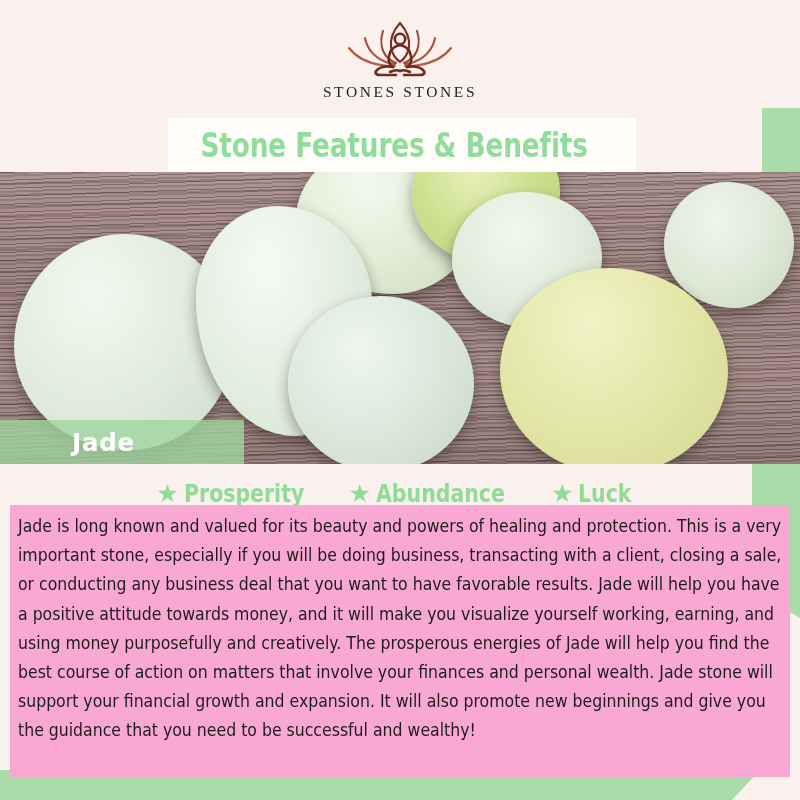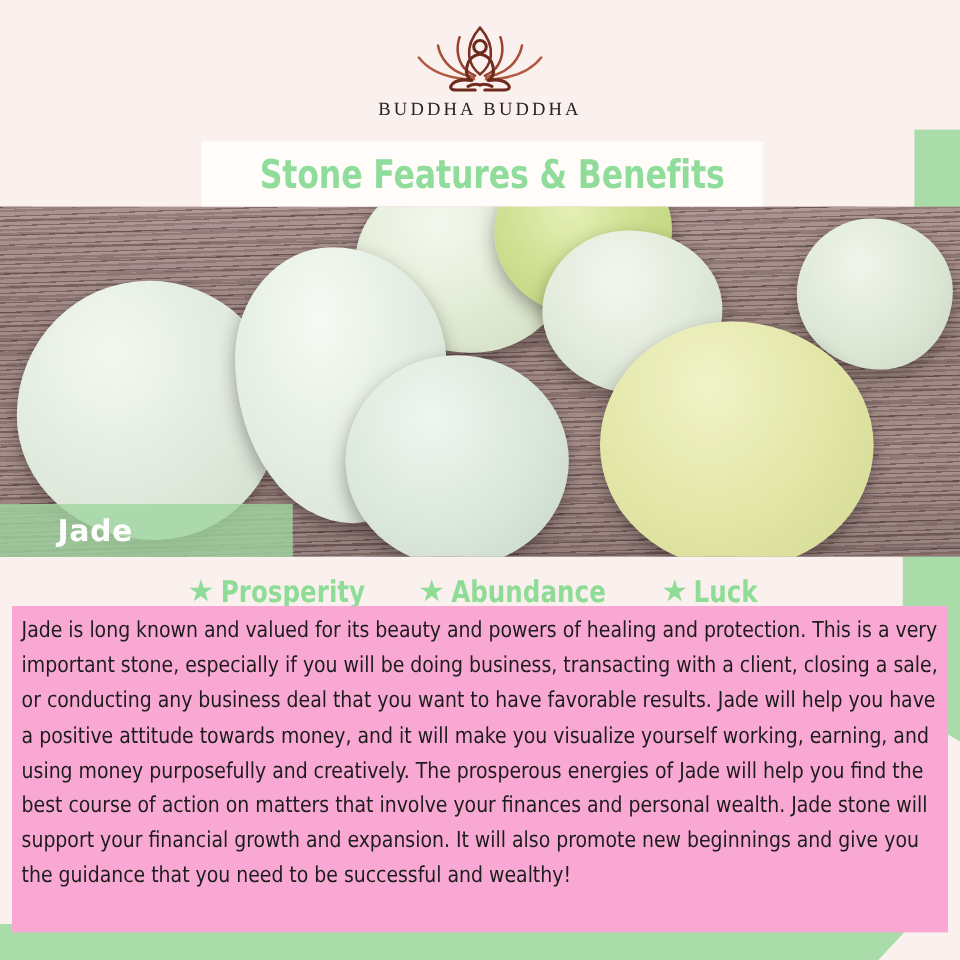--- a/index.html
+++ b/index.html
@@ -86,21 +86,21 @@
   
   #title-banner {
     position: absolute;
     left: 168px;
     top: 118px;
     width: 468px;
     height: 54px;
     background: #fffcfa;
     display: flex;
     align-items: center;
-    justify-content: flex-start;
+    justify-content: flex-end;
     z-index: 4;
   }
   #title-text {
     font-family: "DejaVu Sans", sans-serif;
     font-weight: bold;
     font-size: 33px;
     color: #90dd9b;
     letter-spacing: -0.2px;
     transform: scaleX(0.80);
     transform-origin: center;
@@ -179,21 +179,21 @@
     left: 0;
     top: 420px;
     width: 244px;
     height: 44px;
     background: rgba(160, 214, 160, 0.80);
     display: flex;
     align-items: center;
     z-index: 3;
   }
   #jade-label {
-    margin-left: 48px;
+    margin-left: 72px;
     color: #ffffff;
     font-family: "DejaVu Sans", sans-serif;
     font-weight: bold;
     font-size: 25px;
     letter-spacing: 0.4px;
   }
 
   
   #benefits-row {
     position: absolute;
@@ -275,21 +275,21 @@
       </g>
       <g fill="none" stroke="#6f2a1e" stroke-width="2.6" stroke-linecap="round" stroke-linejoin="round">
         <circle cx="62" cy="21" r="5.2"></circle>
         <path d="M62 27 C56 28 52 32 51 38 C50 43 52 47 55 49"></path>
         <path d="M62 27 C68 28 72 32 73 38 C74 43 72 47 69 49"></path>
         <path d="M55 49 C48 48 42 49 39 52 C36 55 38 57 42 57 L58 57"></path>
         <path d="M69 49 C76 48 82 49 85 52 C88 55 86 57 82 57 L66 57"></path>
         <path d="M52 54 C56 52 60 52 62 53 C64 52 68 52 72 54"></path>
       </g>
     </svg>
-    <div id="brand-name">BUDDHA BUDDHA</div>
+    <div id="brand-name">STONES STONES</div>
   </div>
 
   <div id="title-banner">
     <span id="title-text">Stone Features &amp; Benefits</span>
   </div>
 
   <div id="photo">
     <div id="photo-wood"></div>
     <div class="stone" id="stone-1"></div>
     <div class="stone" id="stone-2"></div>

